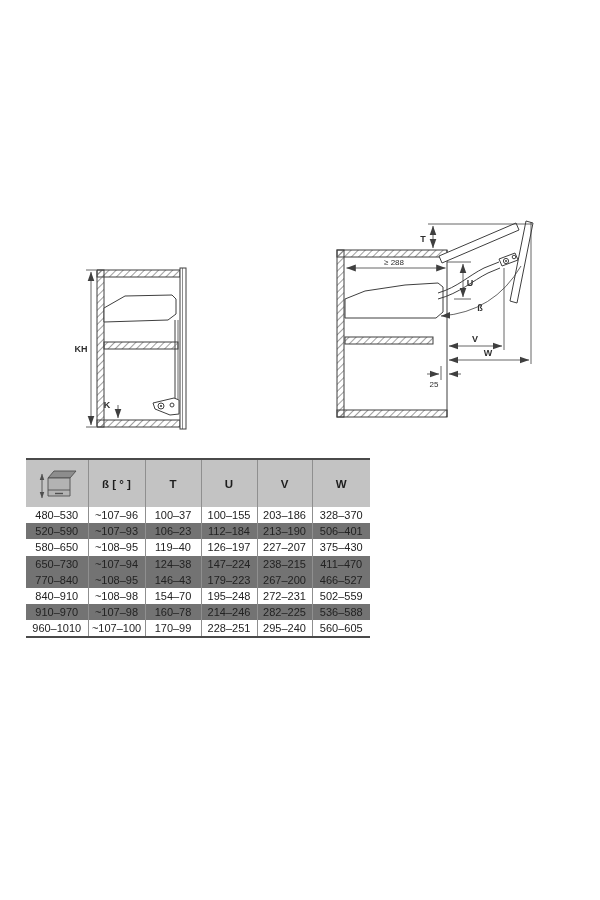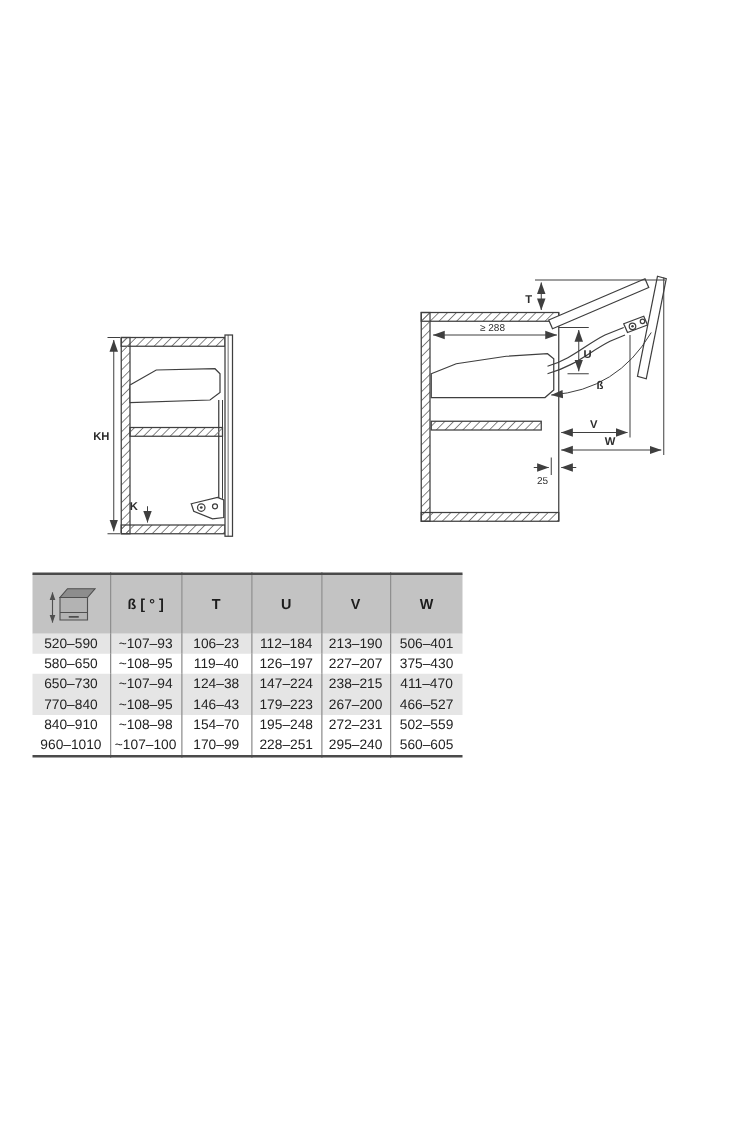--- a/index.html
+++ b/index.html
@@ -17,21 +17,21 @@
   .dim-label-sm { font-size:8px; font-weight:normal; }
 
   .spec-table-wrap { position:absolute; left:26px; top:458px; width:344px; }
   table.spec { border-collapse:collapse; table-layout:fixed; width:344px;
                border-top:2px solid #4a4a4a; border-bottom:2px solid #4a4a4a; }
   table.spec th { background:#c3c3c3; height:48px; font-size:11.5px; font-weight:bold;
                   text-align:center; vertical-align:middle; color:#1d1d1d; }
   table.spec td { height:16.2px; font-size:11px; text-align:center; vertical-align:middle;
                   color:#222222; line-height:16px; padding:0; white-space:nowrap; }
   table.spec th + th, table.spec td + td { border-left:1px solid #8f8f8f; }
-  table.spec tr.alt td { background:#e5e5e5;text-align:center; }
+  table.spec tr.alt td { background:#737373;text-align:center; }
   .icon-cell { padding:0; }
 </style>
 </head>
 <body>
 
 <div class="page">
 
   <div class="drawing" id="drawing-left">
     <svg width="132" height="180" viewBox="0 0 132 180">
       <defs>
@@ -191,20 +191,28 @@
             </svg>
           </th>
           <th>ß [ ° ]</th>
           <th>T</th>
           <th>U</th>
           <th>V</th>
           <th>W</th>
         </tr>
       </thead>
       <tbody>
+        <tr>
+          <td>480–530</td>
+          <td>~107–96</td>
+          <td>100–37</td>
+          <td>100–155</td>
+          <td>203–186</td>
+          <td>328–370</td>
+        </tr>
         <tr class="alt">
           <td>520–590</td>
           <td>~107–93</td>
           <td>106–23</td>
           <td>112–184</td>
           <td>213–190</td>
           <td>506–401</td>
         </tr>
         <tr>
           <td>580–650</td>
@@ -231,20 +239,28 @@
           <td>466–527</td>
         </tr>
         <tr>
           <td>840–910</td>
           <td>~108–98</td>
           <td>154–70</td>
           <td>195–248</td>
           <td>272–231</td>
           <td>502–559</td>
         </tr>
+        <tr class="alt">
+          <td>910–970</td>
+          <td>~107–98</td>
+          <td>160–78</td>
+          <td>214–246</td>
+          <td>282–225</td>
+          <td>536–588</td>
+        </tr>
         <tr>
           <td>960–1010</td>
           <td>~107–100</td>
           <td>170–99</td>
           <td>228–251</td>
           <td>295–240</td>
           <td>560–605</td>
         </tr>
       </tbody>
     </table>

